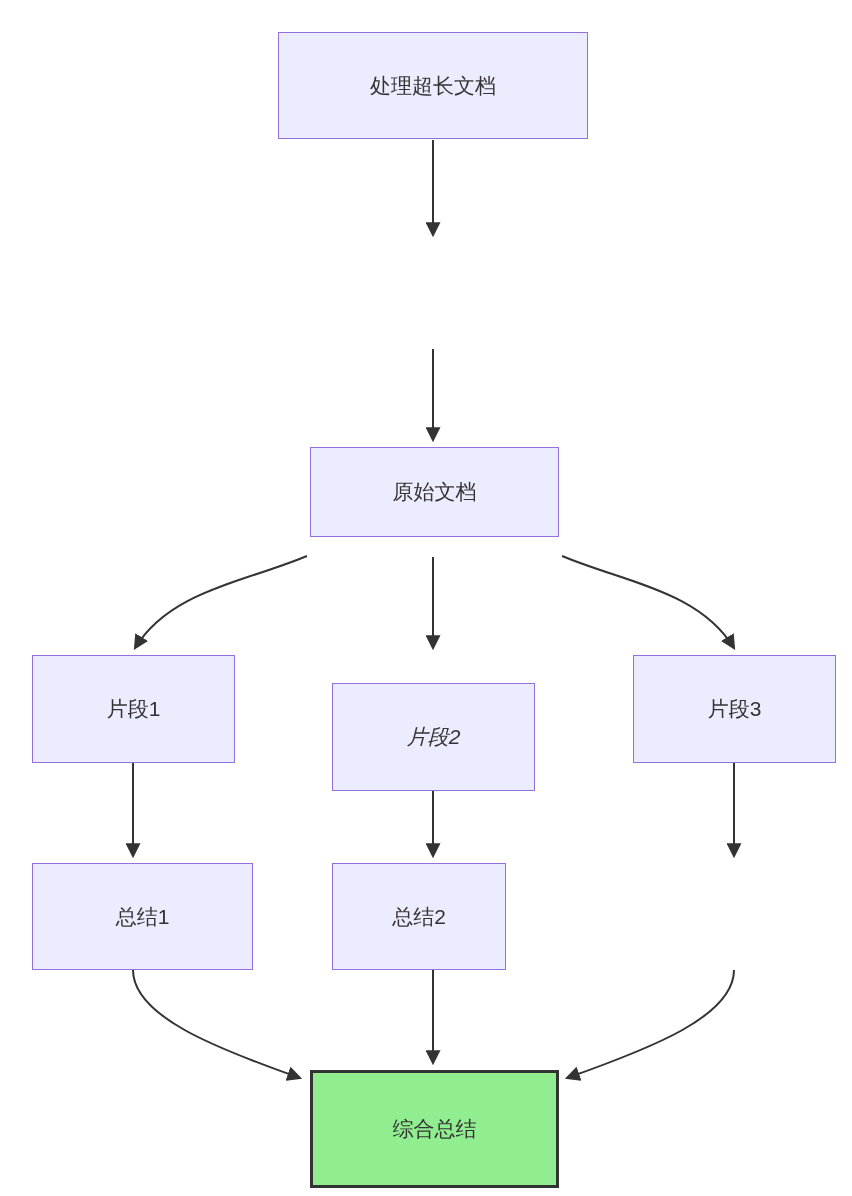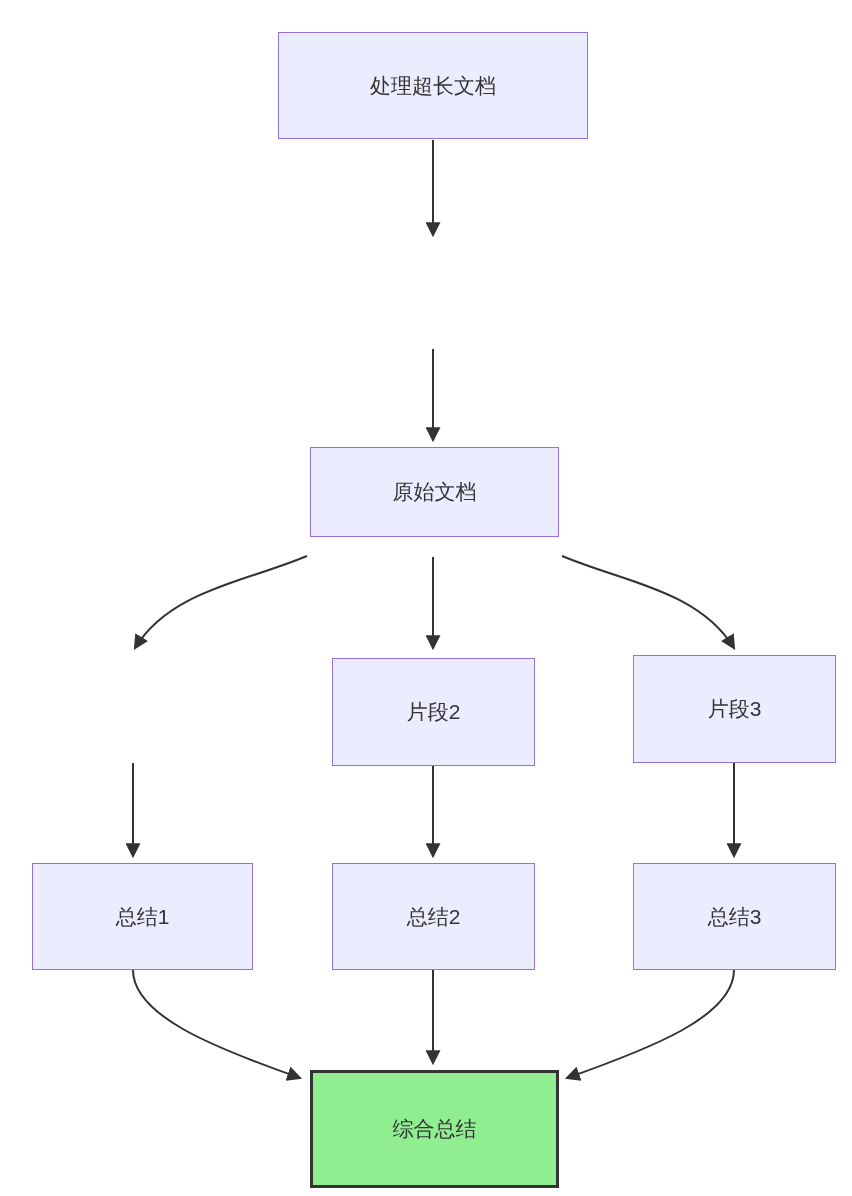--- a/index.html
+++ b/index.html
@@ -87,38 +87,38 @@
 
   <div class="node" style="left:278px; top:32px; width:310px; height:107px;">
     <span>处理超长文档</span>
   </div>
 
 
   <div class="node" style="left:310px; top:447px; width:249px; height:90px;">
     <span>原始文档</span>
   </div>
 
+  <div class="node" style="left:32px; top:655px; width:203px; height:108px;">
+    <span>片段1</span>
+  </div>
 
-  <div class="node" style="left:332px; top:658px; width:203px; height:108px;">
+  <div class="node" style="left:332px; top:683px; width:203px; height:108px;font-style:italic;">
     <span>片段2</span>
   </div>
 
   <div class="node" style="left:633px; top:655px; width:203px; height:108px;">
     <span>片段3</span>
   </div>
 
   <div class="node" style="left:32px; top:863px; width:221px; height:107px;">
     <span>总结1</span>
   </div>
 
-  <div class="node" style="left:332px; top:863px; width:203px; height:107px;text-align:center;">
+  <div class="node" style="left:332px; top:863px; width:174px; height:107px;text-align:center;">
     <span>总结2</span>
   </div>
 
-  <div class="node" style="left:633px; top:863px; width:203px; height:107px;">
-    <span>总结3</span>
-  </div>
 
   <div class="node node--success" style="left:310px; top:1070px; width:249px; height:118px;">
     <span>综合总结</span>
   </div>
 
 </div>
 
 </body></html>

